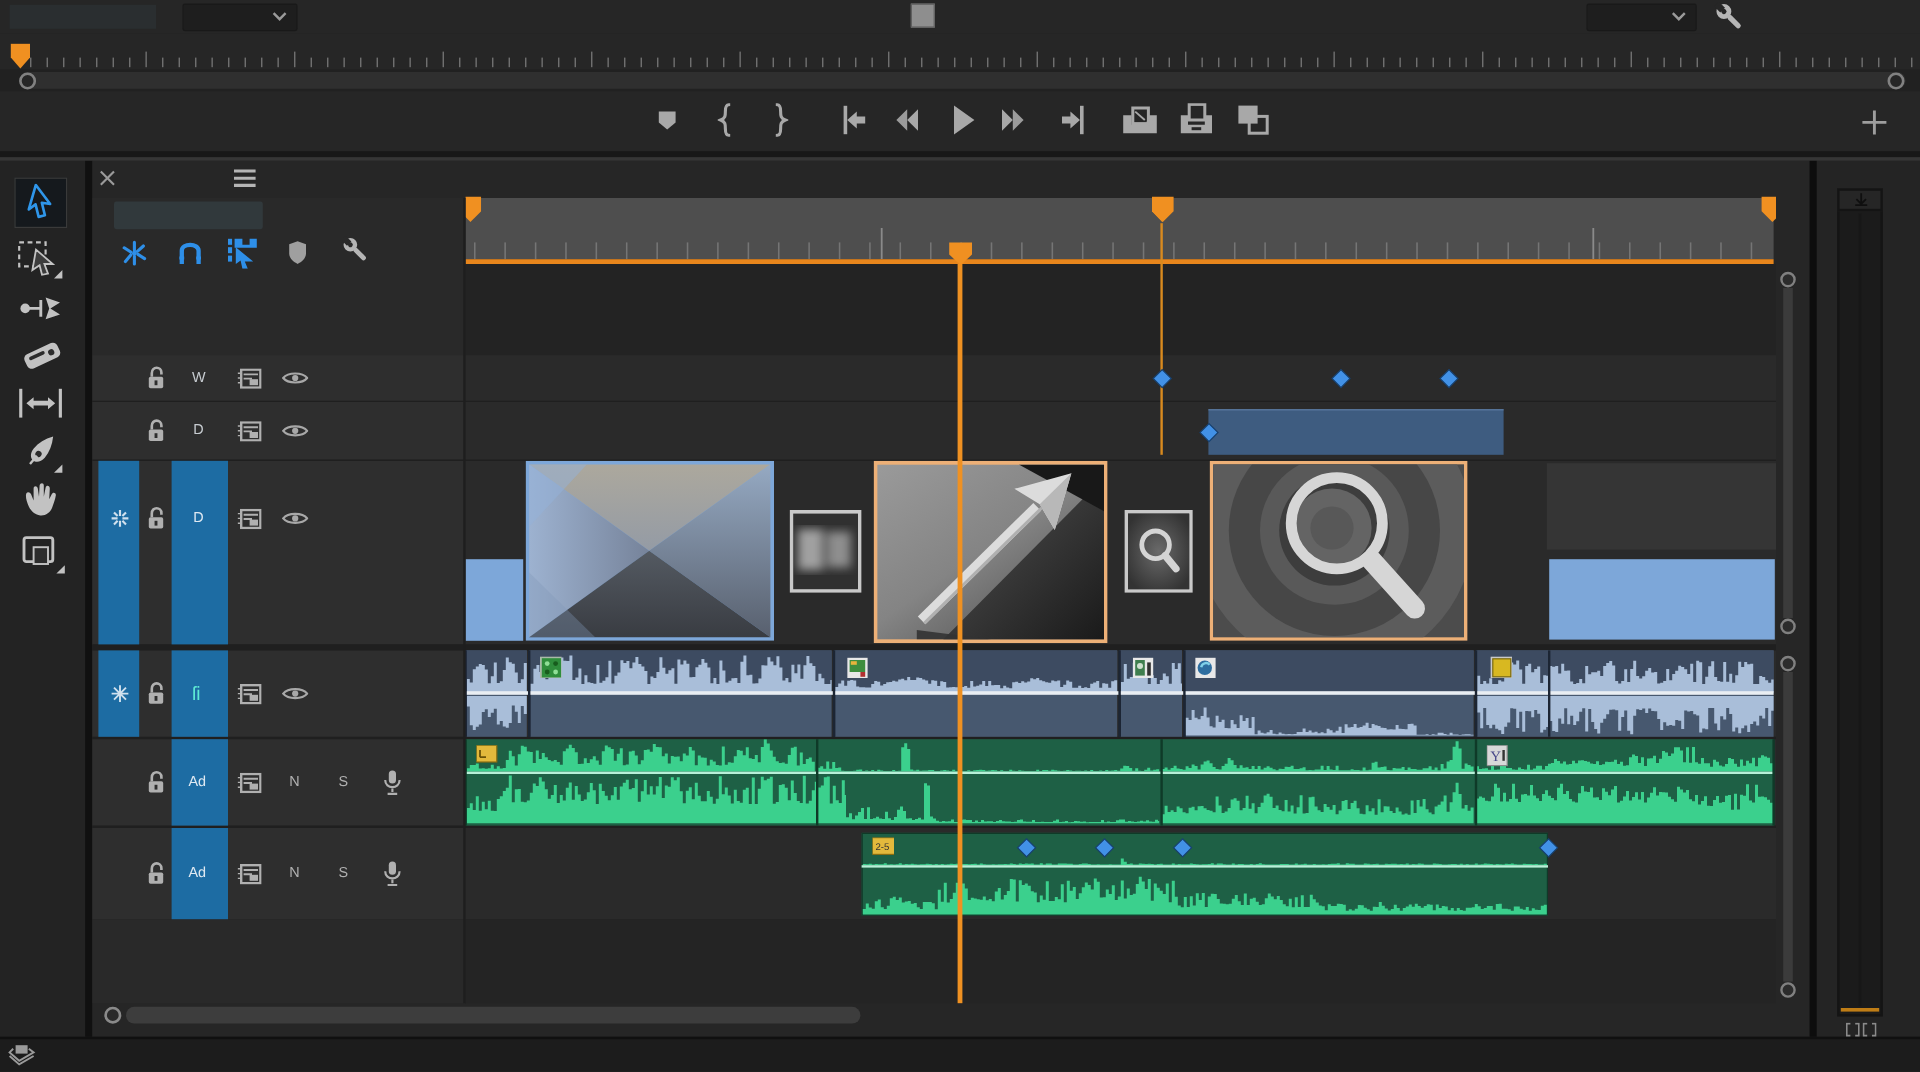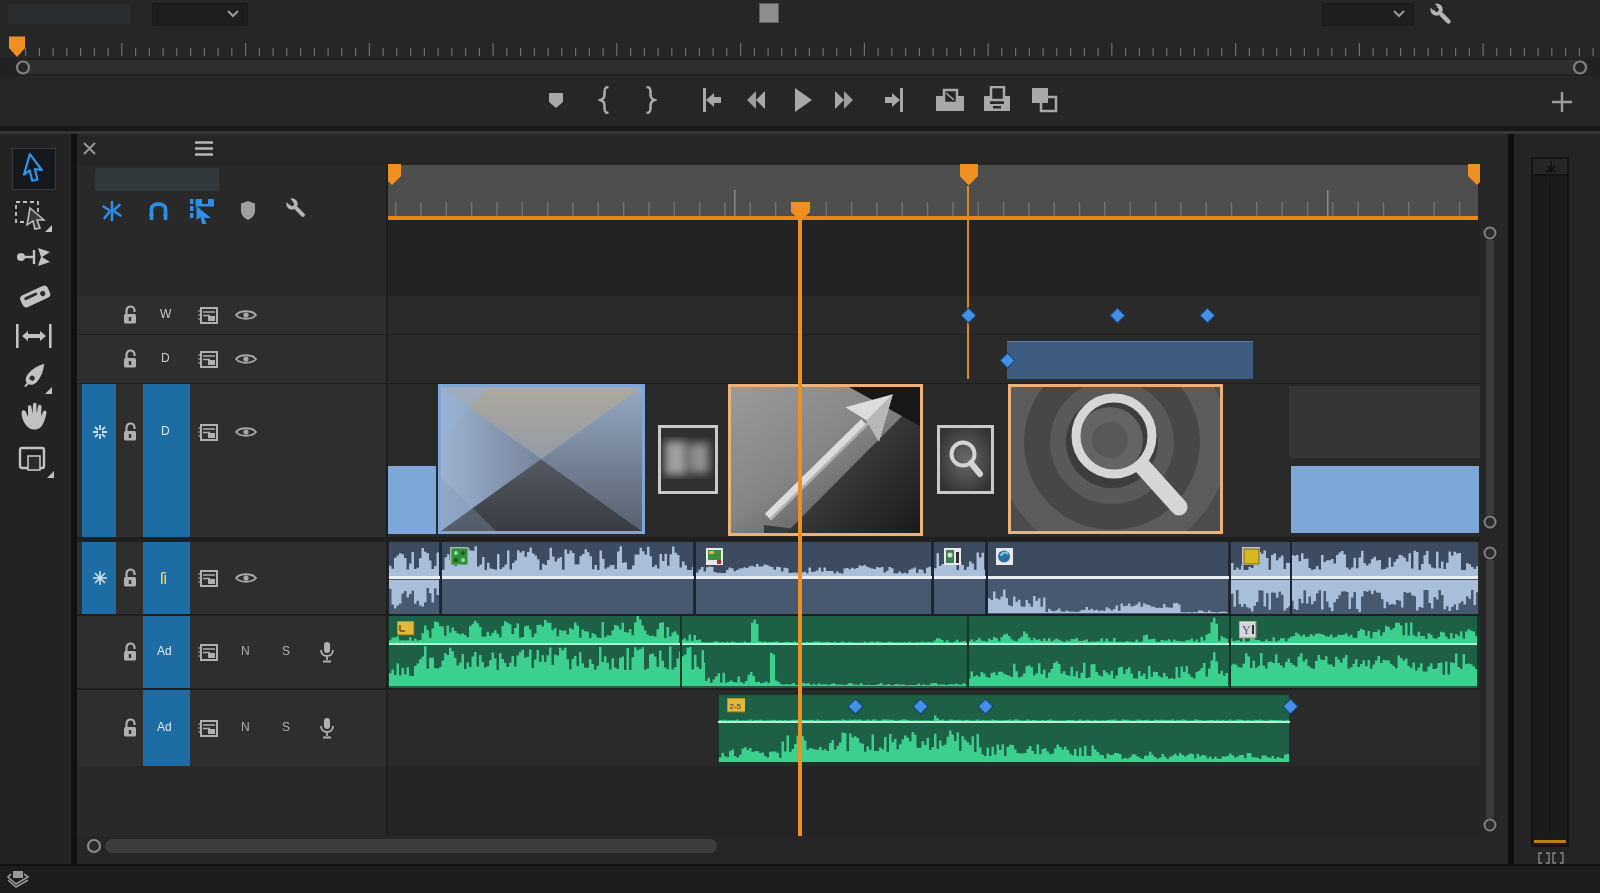--- a/index.html
+++ b/index.html
@@ -384,21 +384,21 @@
 <svg class="abs" style="left:91px;top:569px;" width="18" height="18" viewBox="0 0 18 18">
       <g stroke="#cfe0ee" stroke-width="1.6" fill="none">
         <path d="M9,2 L9,16 M2,9 L16,9 M4,4 L14,14 M14,4 L4,14"></path>
       </g>
     </svg>
 <svg class="abs" style="left:122px;top:568px;" width="16" height="20" viewBox="0 0 16 20">
       <path d="M4.5,9 L4.5,6 C4.5,3 6.5,1.5 8.5,1.5 C10.5,1.5 12.5,3 12.5,5.5 L12.5,7" fill="none" stroke="#b0b0b0" stroke-width="2.2"></path>
 <rect x="2" y="9" width="12" height="9.5" rx="1.5" fill="#b0b0b0"></rect>
       <rect x="6.8" y="12" width="2.4" height="4" fill="#2e2e2e"></rect>
     </svg>
-<div class="abs" style="left:160px;top:570px;color:#fde047;font-size:16px;">ſi</div>
+<div class="abs" style="left:160px;top:570px;color:#5eead4;font-size:16px;">ſi</div>
 <svg class="abs" style="left:198px;top:570px;" width="20" height="17" viewBox="0 0 20 17">
       <rect x="3" y="1" width="16" height="15" fill="none" stroke="#b0b0b0" stroke-width="2"></rect>
 <path d="M5,5 H17 M5,8.5 H12" stroke="#b0b0b0" stroke-width="1.6"></path>
 <path d="M0,4 H3 M0,8 H3 M0,12 H3" stroke="#b0b0b0" stroke-width="1.2"></path>
 <rect x="10" y="9" width="7" height="5" fill="#b0b0b0"></rect>
     </svg>
 <svg class="abs" style="left:235px;top:571px;" width="22" height="14" viewBox="0 0 22 14">
       <path d="M1,7 C5,2 17,2 21,7 C17,12 5,12 1,7 Z" fill="none" stroke="#a8a8a8" stroke-width="1.8"></path>
 <circle cx="11" cy="7" r="2.6" fill="#a8a8a8"></circle>
     </svg>

